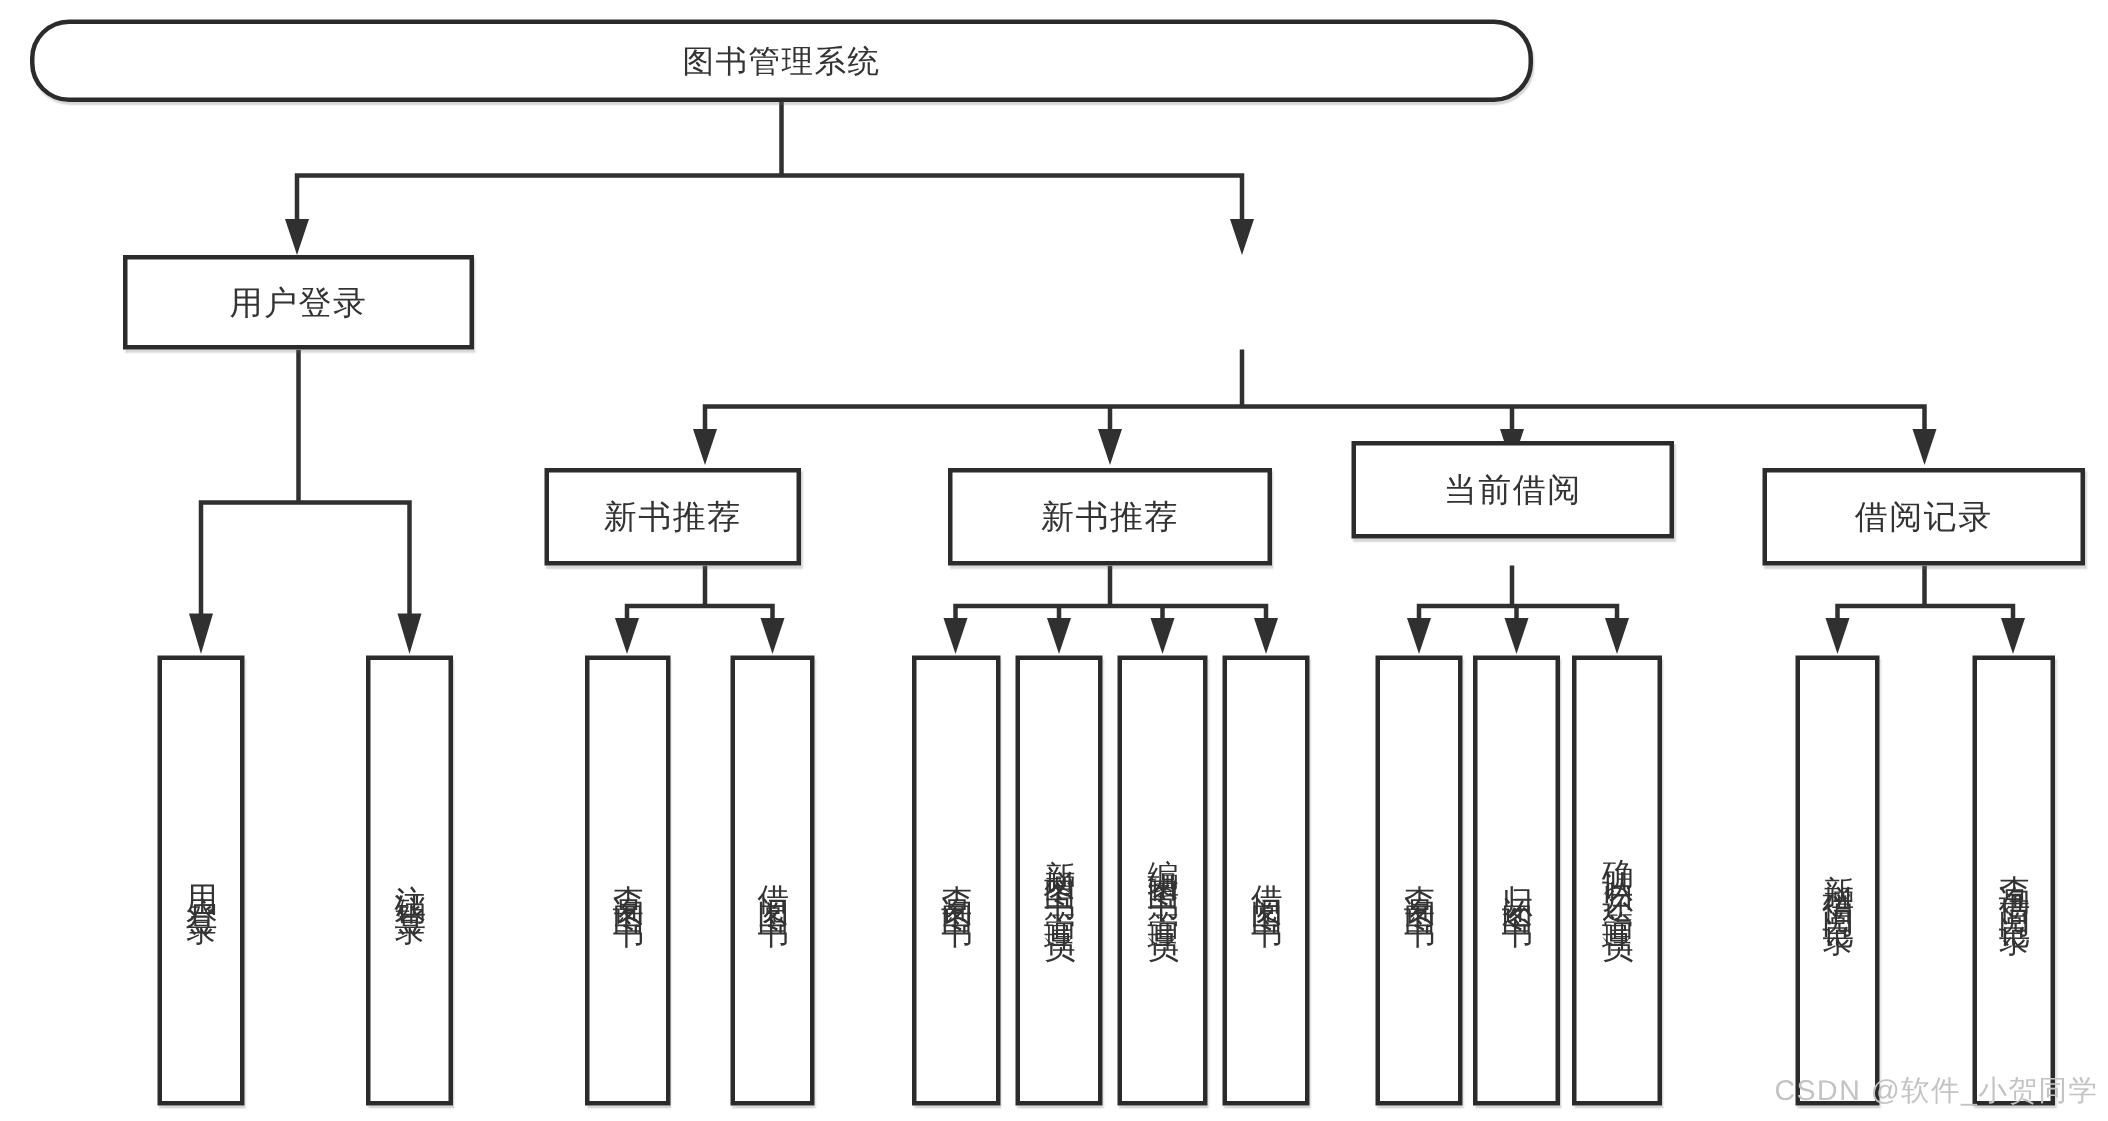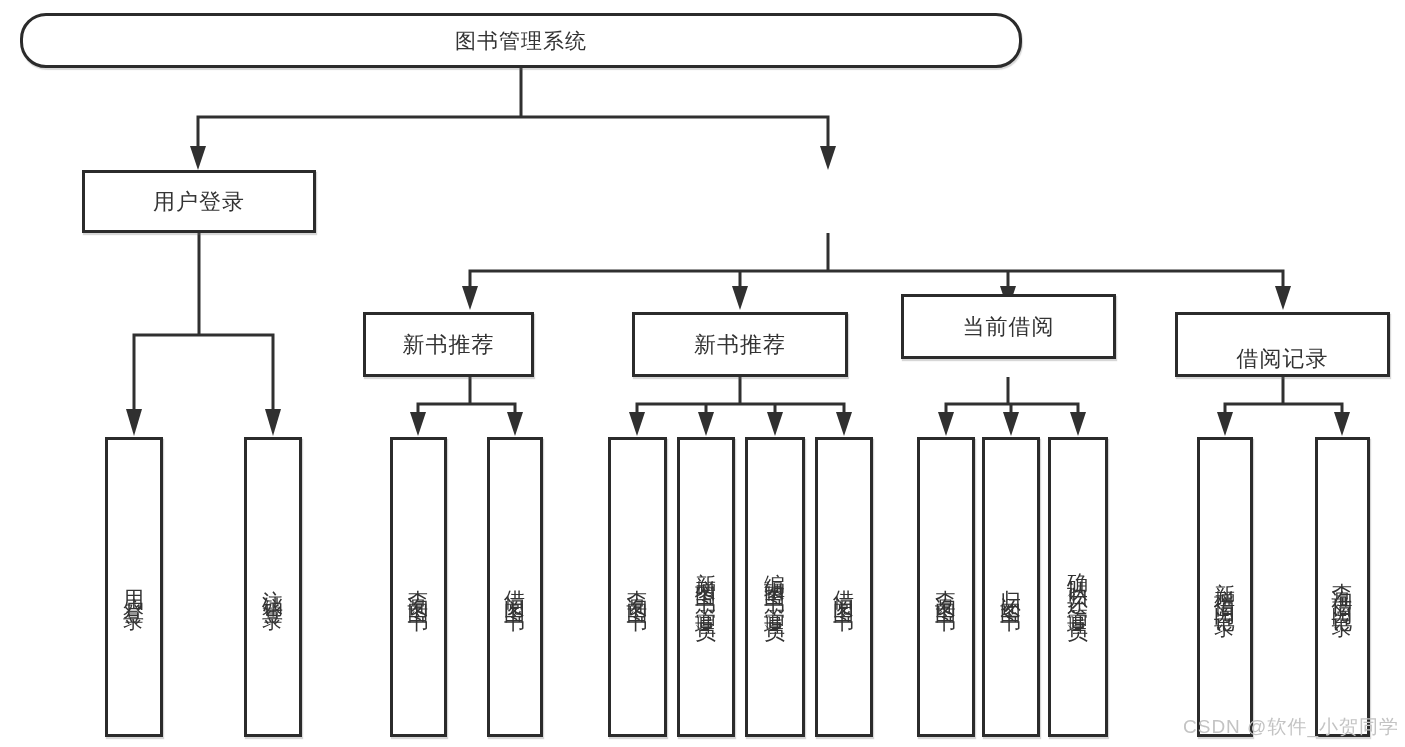--- a/index.html
+++ b/index.html
@@ -82,21 +82,21 @@
 
   <div class="node h-node" style="left:363px; top:312px; width:171px; height:65px;">
     <span>新书推荐</span>
   </div>
   <div class="node h-node" style="left:632px; top:312px; width:216px; height:65px;">
     <span>新书推荐</span>
   </div>
   <div class="node h-node" style="left:901px; top:294px; width:215px; height:65px;">
     <span>当前借阅</span>
   </div>
-  <div class="node h-node" style="left:1175px; top:312px; width:215px; height:65px;align-items:flex-end;">
+  <div class="node h-node" style="left:1175px; top:312px; width:215px; height:65px;">
     <span>借阅记录</span>
   </div>
 
   <div class="node v-node" style="left:105px; top:437px; width:58px; height:300px;">
     <span>用户登录</span>
   </div>
   <div class="node v-node" style="left:244px; top:437px; width:58px; height:300px;">
     <span>注销登录</span>
   </div>
 

